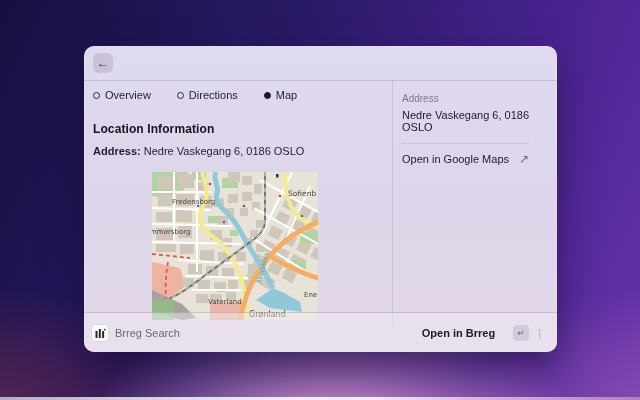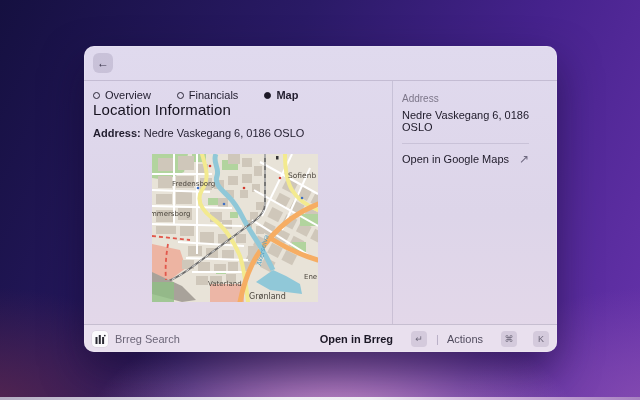--- a/index.html
+++ b/index.html
@@ -31,39 +31,39 @@
     display: grid; place-items: center; font-size: 12px; line-height: 1; cursor: default; }
   
   .win-content { position: absolute; top: 35px; bottom: 28px; left: 0; right: 0; display: flex; }
   .main-col { flex: 1; padding: 8px 10px 0 9px; }
   .v-sep { width: 1px; background: rgba(96,86,120,0.18); }
   
   .tabs { display: flex; gap: 26px; align-items: center; }
   .tab { display: flex; align-items: center; gap: 5px; font-size: 11px; color: #211d2e; }
   .radio { width: 7px; height: 7px; border-radius: 50%; border: 1.5px solid #2b2738; }
   .tab.selected .radio { background: #1c1826; border-color: #1c1826; }
-  .tab.selected .tab-label { font-weight: 700; }
-  
-  .page-title { font-size: 15px; font-weight: 400; color: #16121f; letter-spacing: 0.1px; }
+  .tab.selected .tab-label { font-weight: 400; }
+  
+  .page-title { margin-top: 21px; font-size: 12px; font-weight: 700; color: #16121f; letter-spacing: 0.1px; }
   .addr-line { margin-top: 9px; font-size: 11px; color: #211d2e; }
   .addr-line b { font-weight: 700; }
   
   .map-wrap { margin-top: 15px; margin-left: 59px; width: 166px; height: 148px;
     overflow: hidden; background: #e8e3d8; }
   .map-wrap svg { display: block; }
   
   .side-col { width: 164px; padding: 12px 28px 0 9px; }
   .meta-label { font-size: 10px; color: #7c7689; }
   .meta-value { margin-top: 5px; font-size: 11px; color: #1d1928; }
   .side-sep { height: 1px; background: rgba(96,86,120,0.16); margin: 10px 0 9px 0; }
   .dir-row { display: flex; align-items: flex-end; justify-content: space-between; cursor: default; }
   .dir-row .meta-value { margin-top: 0; }
   .open-arrow { color: #6f6980; font-size: 12px; line-height: 1; }
   
-  .win-footer { position: absolute; left: 0; right: 0; bottom: 0; height: 28px;
+  .win-footer { position: absolute; left: 0; right: 0; bottom: 0; height: 40px;
     border-top: 1px solid rgba(96,86,120,0.25);
     border-radius: 0 0 10px 10px;
     background: rgba(240,234,244,0.45);
     display: flex; align-items: center; padding: 0 8px; }
   .app-icon { width: 16px; height: 16px; border-radius: 4px; background: #fbfafc;
     display: grid; place-items: center; box-shadow: 0 0 0 0.5px rgba(0,0,0,0.08); }
   .app-name { margin-left: 7px; font-size: 11px; color: #6c6678; }
   .f-spacer { flex: 1; }
   .f-action { display: flex; align-items: center; cursor: default; gap: 12px; }
   .primary-label { font-size: 11px; font-weight: 700; color: #1c1826; }
@@ -87,21 +87,21 @@
   <div class="win-content">
 
     <div class="main-col">
       <div class="tabs">
         <div class="tab">
           <span class="radio"></span>
           <span class="tab-label">Overview</span>
         </div>
         <div class="tab">
           <span class="radio"></span>
-          <span class="tab-label">Financials</span>
+          <span class="tab-label">Directions</span>
         </div>
         <div class="tab selected">
           <span class="radio"></span>
           <span class="tab-label">Map</span>
         </div>
       </div>
 
       <div class="page-title">Location Information</div>
 
       <div class="addr-line">
@@ -283,21 +283,16 @@
         </g>
       </svg>
     </div>
     <span class="app-name">Brreg Search</span>
     <div class="f-spacer"></div>
     <div class="f-action">
       <span class="primary-label">Open in Brreg</span>
       <span class="keycap">↵</span>
     </div>
     <span class="f-divider">|</span>
-    <div class="f-action">
-      <span class="actions-label">Actions</span>
-      <span class="keycap">⌘</span>
-      <span class="keycap" style="margin-left:4px">K</span>
-    </div>
   </div>
 </div>
 
 <div class="bottom-strip"></div>
 
 </body></html>

